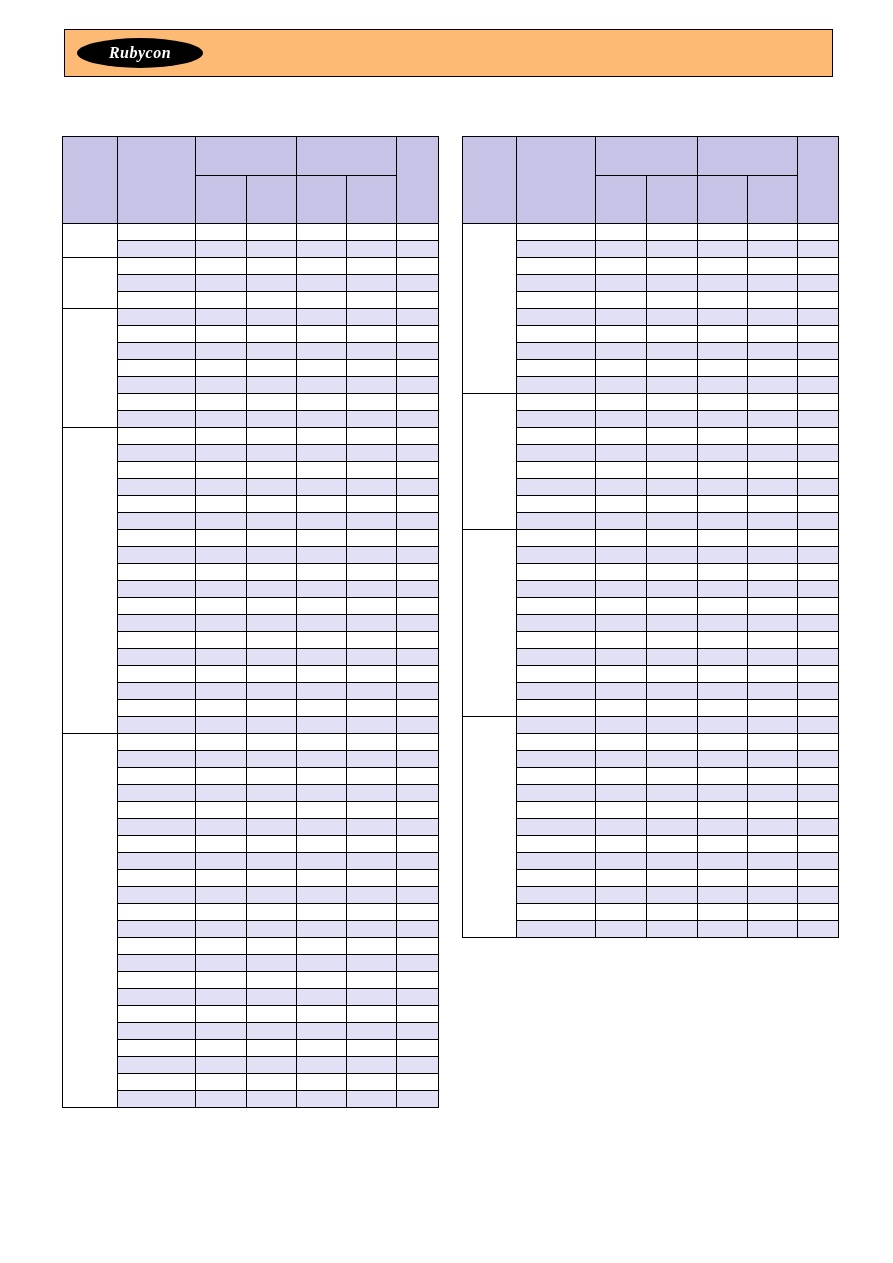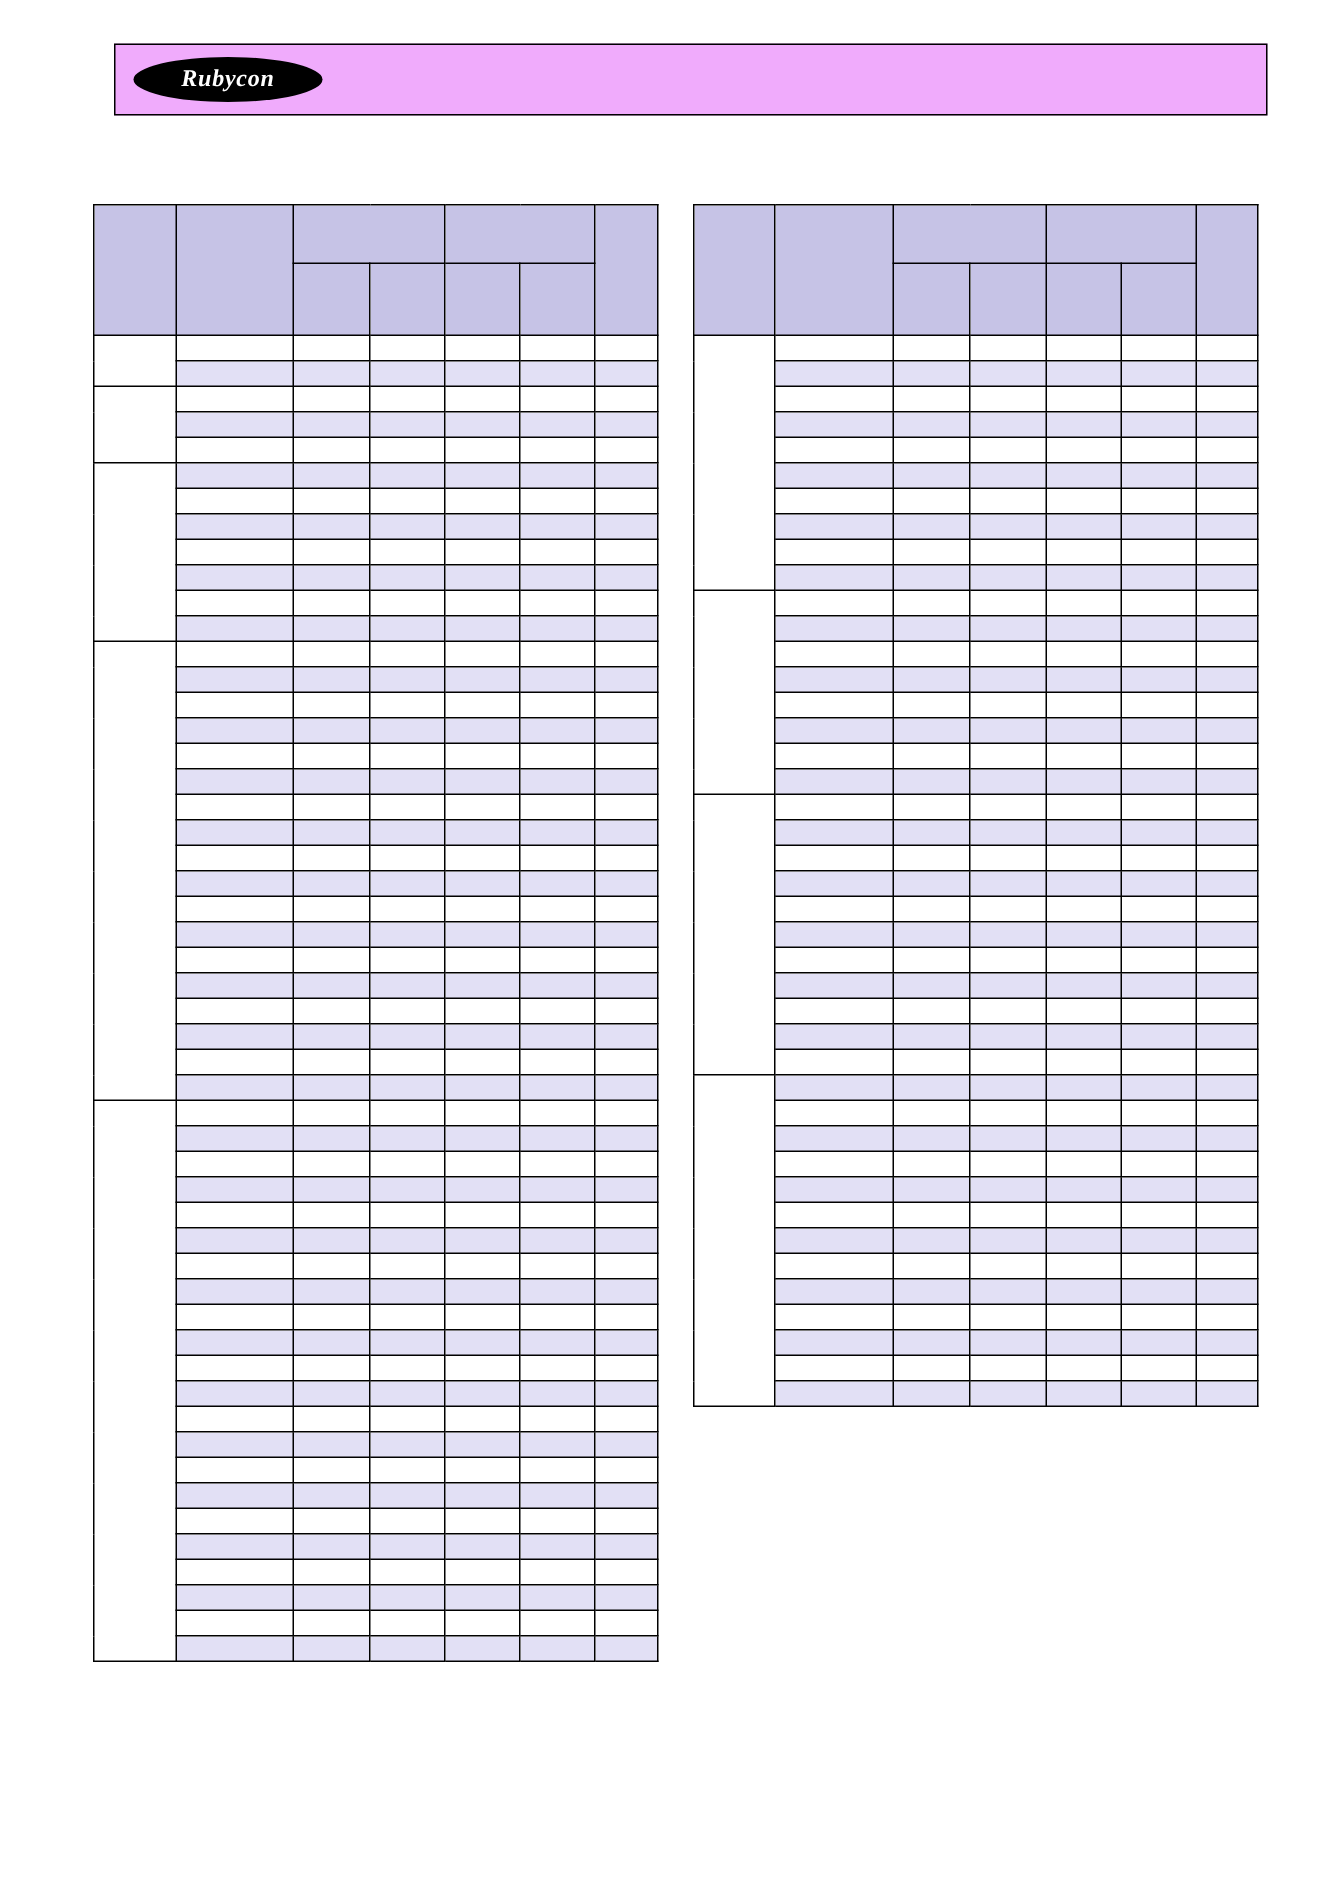--- a/index.html
+++ b/index.html
@@ -11,25 +11,25 @@
     width: 893px;
     height: 1263px;
     position: relative;
     font-family: "Liberation Sans", sans-serif;
     overflow: hidden;
   }
 
   
   .header-bar {
     position: absolute;
-    left: 76px;
+    left: 64px;
     top: 29px;
     width: 769px;
     height: 48px;
-    background: #f0abfc;
+    background: #fdba74;
     border: 1px solid #000000;
     box-sizing: border-box;
   }
   .logo-ellipse {
     position: absolute;
     left: 12px;
     top: 8px;
     width: 126px;
     height: 30px;
     background: #000000;

